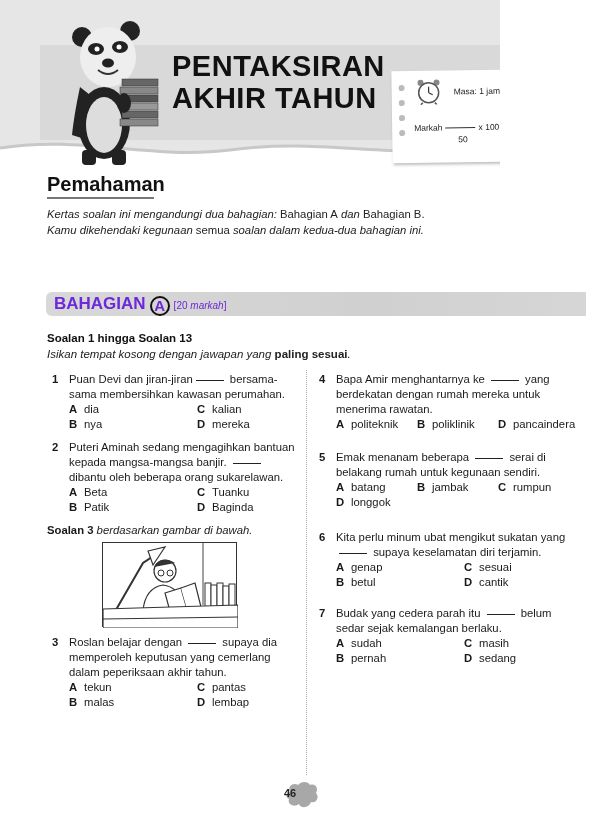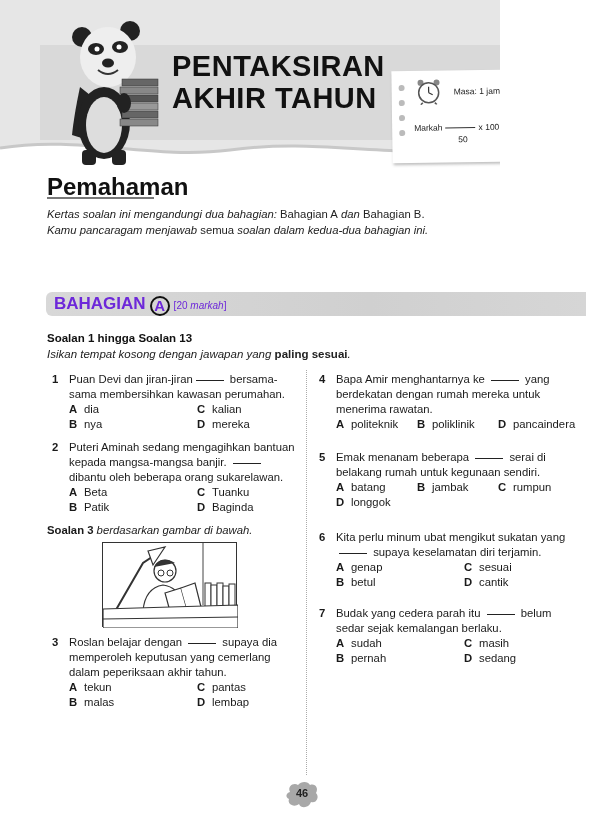--- a/index.html
+++ b/index.html
@@ -19,21 +19,21 @@
   .note-card .holes { position: absolute; left: 7px; top: 14px; width: 8px; }
   .note-card .hole { width: 6px; height: 6px; border-radius: 50%; background: #bbb; margin-bottom: 9px; }
   .clock { position: absolute; left: 24px; top: 8px; width: 26px; height: 26px; }
   .masa { position: absolute; left: 62px; top: 16px; font-size: 8.5px; color: #222; }
   .markah-row { position: absolute; left: 22px; top: 52px; font-size: 8.5px; color: #222; white-space: nowrap; }
   .markah-row .blank { display: inline-block; width: 30px; border-bottom: 1px solid #333; margin: 0 3px; vertical-align: middle; }
   .markah-row .blank2 { display: inline-block; width: 36px; border-bottom: 1px solid #333; margin: 0 2px; vertical-align: middle; }
   .denom { position: absolute; left: 66px; top: 64px; font-size: 8.5px; color: #222; }
 
   
-  .pemahaman { position: absolute; left: 47px; top: 173px; font-size: 24px; font-weight: 700; color: #111; }
+  .pemahaman { position: absolute; left: 47px; top: 173px; font-size: 20px; font-weight: 700; color: #111; }
   .pemahaman-rule { position: absolute; left: 47px; top: 197px; width: 107px; height: 2px; background: #777; }
 
   .instructions { position: absolute; left: 47px; top: 207px; width: 520px; font-size: 11.3px; line-height: 15.5px; font-style: italic; color: #222; }
   .instructions b { font-style: normal; font-weight: 400; }
 
   
   .bahagian-bar { position: absolute; left: 46px; top: 292px; width: 540px; height: 24px; background: linear-gradient(90deg,#d8d8d8,#d0d0d0 60%,#d6d6d6); border-radius: 6px 0 0 6px; }
   .bahagian-text { position: absolute; left: 54px; top: 294px; font-size: 17px; font-weight: 700; color: #6d28d9; white-space: nowrap; }
   .bahagian-circle { display: inline-block; width: 20px; height: 20px; border: 2px solid #111; border-radius: 50%; text-align: center; line-height: 16px; font-size: 15px; margin-left: 4px; vertical-align: -2px; }
   .bahagian-marks { font-size: 10px; font-weight: 400; margin-left: 4px; }
@@ -55,21 +55,21 @@
   .opts { display: grid; grid-template-columns: 128px 120px; }
   .opts.single { grid-template-columns: 1fr 1fr 1fr; }
   .opt b { display: inline-block; width: 15px; }
 
   .soalan3-head { font-size: 11.3px; margin: 0 0 4px -5px; }
   .soalan3-head b { font-weight: 700; }
   .soalan3-head i { font-style: italic; }
   .picture { margin: 0 0 8px 50px; width: 135px; height: 85px; border: 1px solid #333; position: relative; background: #fff; }
 
   .page-num { position: absolute; left: 284px; top: 780px; width: 36px; height: 30px; }
-  .page-num-text { position: absolute; left: 284px; top: 787px; width: 36px; text-align: center; font-size: 11px; font-weight: 700; color: #222; }
+  .page-num-text { position: absolute; left: 284px; top: 787px; width: 36px; text-align: left; font-size: 11px; font-weight: 700; color: #222; }
 </style>
 </head>
 <body>
 
 <div class="banner">
   <div class="band"></div>
   <svg class="wave" viewBox="0 0 600 50">
     <path d="M0,18 C80,5 150,30 230,20 C320,8 380,28 460,18 C520,10 570,22 600,15 L600,50 L0,50 Z" fill="#ffffff"></path>
     <path d="M0,18 C80,5 150,30 230,20 C320,8 380,28 460,18 C520,10 570,22 600,15" fill="none" stroke="#c8c8c8" stroke-width="3"></path>
   </svg>
@@ -128,21 +128,21 @@
     </div>
     <div class="denom">50</div>
   </div>
 </div>
 
 <div class="pemahaman">Pemahaman</div>
 <div class="pemahaman-rule"></div>
 
 <div class="instructions">
   <div><span>Kertas soalan ini mengandungi dua bahagian: </span><b>Bahagian A</b><span> dan </span><b>Bahagian B</b><b>.</b></div>
-  <div><span>Kamu pancaragam menjawab </span><b>semua</b><span> soalan dalam kedua-dua bahagian ini.</span></div>
+  <div><span>Kamu dikehendaki kegunaan </span><b>semua</b><span> soalan dalam kedua-dua bahagian ini.</span></div>
 </div>
 
 <div class="bahagian-bar"></div>
 <div class="bahagian-text">
   <span>BAHAGIAN</span><span class="bahagian-circle">A</span><span class="bahagian-marks"><span>[20 </span><i>markah</i><span>]</span></span>
 </div>
 
 <div class="soalan-range">Soalan 1 hingga Soalan 13</div>
 <div class="soalan-instr"><span>Isikan tempat kosong dengan jawapan yang </span><b>paling sesuai</b><span>.</span></div>
 

